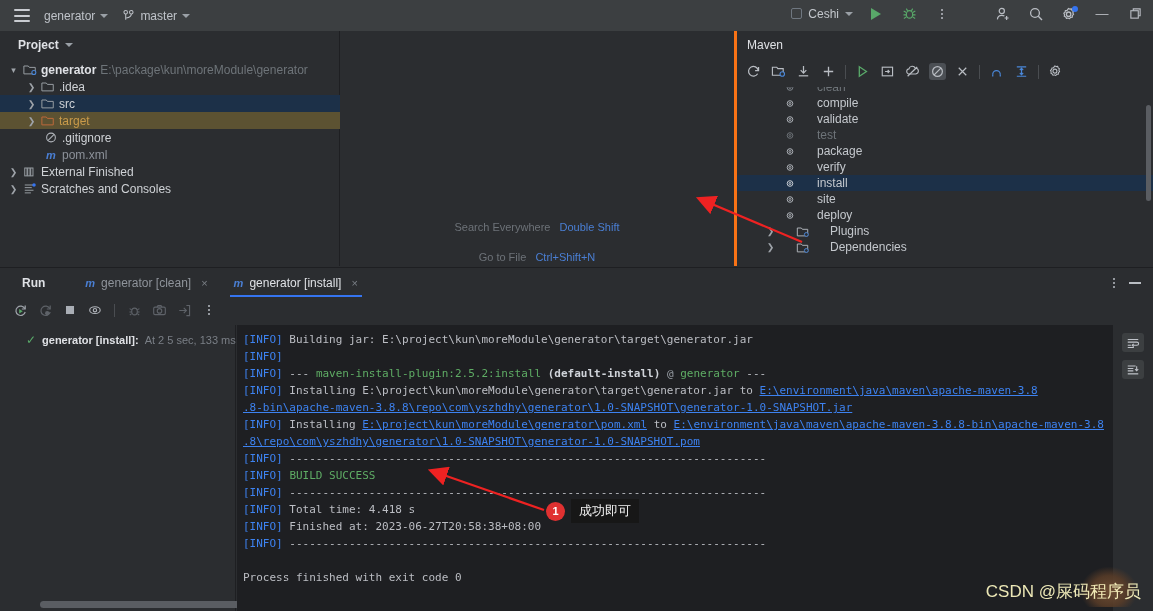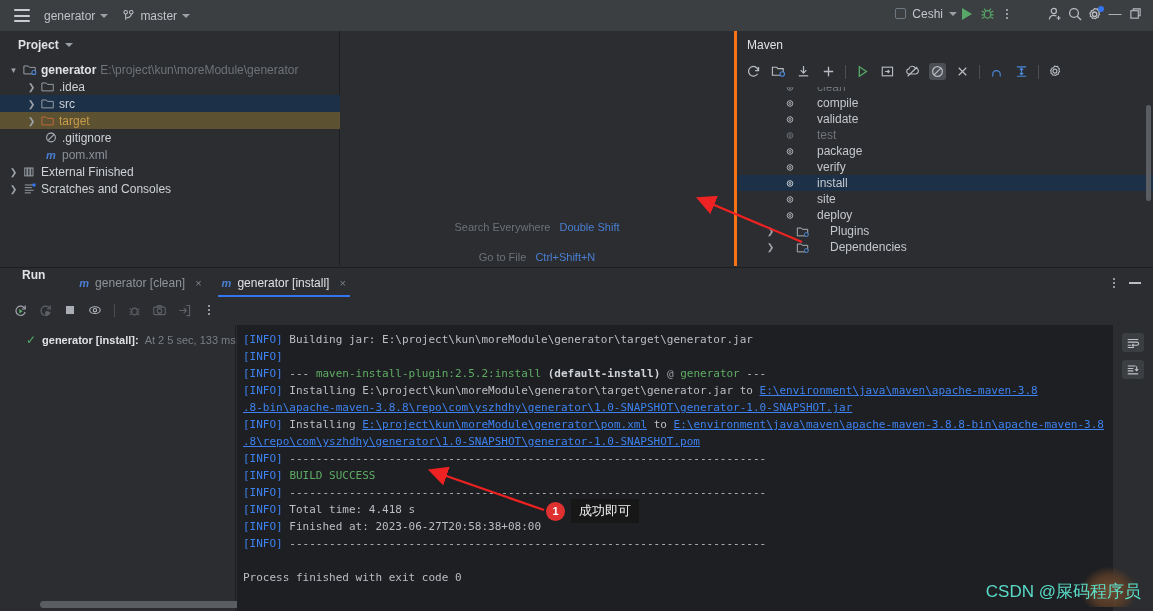--- a/index.html
+++ b/index.html
@@ -16,21 +16,21 @@
     position: absolute; top: 0; left: 0; width: 1153px; height: 31px;
     background: #3c3f41; display: flex; align-items: center;
   }
   .titlebar-left { display: flex; align-items: center; height: 31px; padding-left: 14px; gap: 14px; }
   .burger { width: 16px; height: 13px; display: flex; flex-direction: column; justify-content: space-between; cursor: pointer; }
   .burger i { display: block; height: 2px; background: #c9ccd1; border-radius: 1px; }
   .tb-item { display: flex; align-items: center; gap: 5px; color: #bfc3c9; font-size: 12px; cursor: pointer; }
   .chev { display:inline-block; width:0;height:0;border-left:4px solid transparent;border-right:4px solid transparent;border-top:4px solid #9aa0a6; }
   .branch-ico { width: 13px; height: 13px; }
 
-  .titlebar-right { position: absolute; right: 8px; top: 0; height: 27px; display: flex; align-items: center; }
+  .titlebar-right { position: absolute; right: 8px; top: 0; height: 27px; display: flex; align-items: center; gap: 13px; }
   .runconf { display: flex; align-items: center; gap: 6px; color: #c3c7cc; font-size: 12px; cursor: pointer; }
   .runconf .sq { width: 11px; height: 11px; border: 1px solid #6f7780; border-radius: 2px; }
   .icobtn { width: 20px; height: 20px; display: flex; align-items: center; justify-content: center; cursor: pointer; position: relative; }
   .tri-run { width:0;height:0;border-top:6px solid transparent;border-bottom:6px solid transparent;border-left:10px solid #59a869; }
   .dots-v { display:flex;flex-direction:column;gap:2px;align-items:center; }
   .dots-v i { width:2px;height:2px;background:#b9bdc3;border-radius:50%;display:block; }
   .badge-dot { position:absolute; top:2px; right:1px; width:6px;height:6px;border-radius:50%;background:#3574f0; }
   .winbtn { color:#b9bdc3; font-size: 13px; cursor: pointer; }
 
   
@@ -79,21 +79,21 @@
   .maven-tree { position:absolute; top: 56px; left:0; width: 419px; height: 179px; overflow:hidden; font-size:12px; }
   .mrow { height: 16px; display:flex; align-items:center; gap:20px; padding-left: 14px; color:#c4c8cd; cursor:pointer; white-space:nowrap; }
   .mrow.sel { background:#1c3048; }
   .mrow.dim { color:#6e7479; }
   .goal-ind { padding-left: 46px; }
   .node-ind { padding-left: 14px; }
   .mscroll { position:absolute; right:2px; top:74px; width:5px; height:96px; background:#5a5d62; border-radius:3px; }
 
   
   .run { position: absolute; left: 0; top: 267px; width: 1153px; height: 344px; background: #2b2d30; border-top: 1px solid #1e1f22; }
-  .run-tabs { height: 29px; display:flex; gap: 0; padding-left: 22px; position: relative; }
+  .run-tabs { height: 29px; display:flex; align-items:center; gap: 6px; padding-left: 22px; position: relative; }
   .run-title { color:#dfe1e5; font-size:12px; font-weight:bold; margin-right: 24px; }
   .rtab { display:flex; align-items:center; gap:6px; height:29px; padding: 0 10px; font-size:12px; color:#8f949b; cursor:pointer; position:relative; }
   .rtab.act { color:#dfe1e5; }
   .rtab.act:after { content:""; position:absolute; left:6px; right:6px; bottom:0; height:2px; background:#3574f0; }
   .mm { color:#4a7fd4; font-style: italic; font-weight: bold; font-size: 11px; }
   .xclose { color:#7b8087; font-size:11px; margin-left:4px; }
   .run-tabs-right { position:absolute; right:12px; top:0; height:29px; display:flex; align-items:center; gap:14px; }
 
   .run-toolbar { height: 26px; display:flex; align-items:center; gap:9px; padding-left: 12px; }
   .rt-ic { width:16px; height:16px; display:flex;align-items:center;justify-content:center; cursor:pointer; }
@@ -129,21 +129,21 @@
   .callout {
     position:absolute; left:546px; top:499px; display:flex; align-items:center; gap:6px;
   }
   .callout .num {
     width:19px;height:19px;border-radius:50%;background:#e03131;color:#fff;
     font-size:11px; display:flex;align-items:center;justify-content:center; font-weight:bold;
   }
   .callout .txt { background:#171717; color:#f2f2f2; font-size:13px; padding:3px 8px; }
 
   .watermark {
-    position:absolute; right:12px; bottom:8px; color:#5eead4; font-size:17px; opacity:.92;margin-top:6px;
+    position:absolute; right:12px; bottom:8px; color:#fef9c3; font-size:17px; opacity:.92;margin-top:6px;
   }
   .wm-blob { position:absolute; right:16px; bottom:4px; width:56px;height:40px;
      background: radial-gradient(ellipse at 50% 60%, #7a5436 0%, #5a3d28 45%, rgba(43,45,48,0) 72%);
      opacity:.85; }
 </style>
 </head>
 <body>
 
 <div class="app">
 
@@ -232,21 +232,21 @@
     </div>
     <div class="tree">
 
       <div class="row ind1">
         <span class="arrow open">▾</span>
         <svg class="ic" viewBox="0 0 16 14">
           <path d="M1 3 h5 l1.3 1.6 H14 V12 H1 Z" fill="none" stroke="#9aa0a6" stroke-width="1.1"></path>
           <circle cx="12.4" cy="10.4" r="2.3" fill="#2b2d30" stroke="#4a87d8" stroke-width="1.2"></circle>
         </svg>
         <span class="lbl-bold">generator</span>
-        <span class="lbl-dim">E:\project\kun\moreModule\generator</span>
+        <span class="lbl-dim">E:\package\kun\moreModule\generator</span>
       </div>
 
       <div class="row ind2">
         <span class="arrow">❯</span>
         <svg class="ic" viewBox="0 0 16 14">
             <path d="M1 3 h5 l1.3 1.6 H14 V12 H1 Z" fill="none" stroke="#9aa0a6" stroke-width="1.1"></path>
           </svg>
         <span>.idea</span>
       </div>
 

